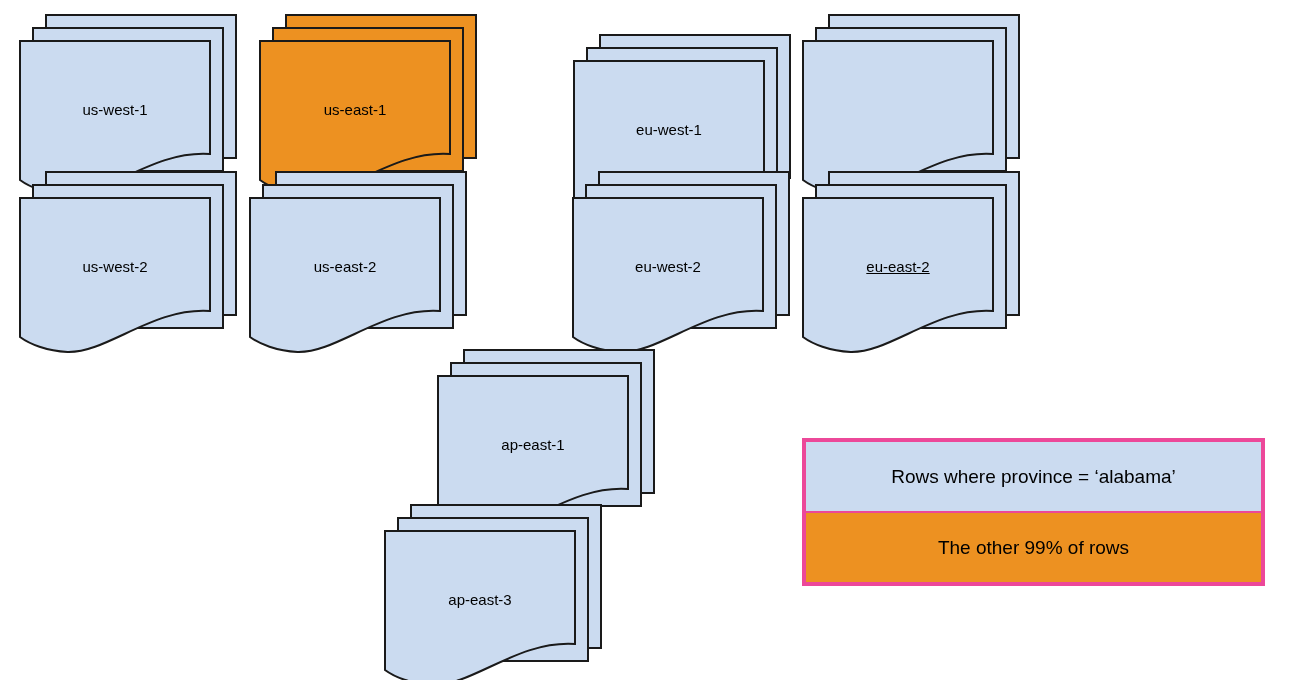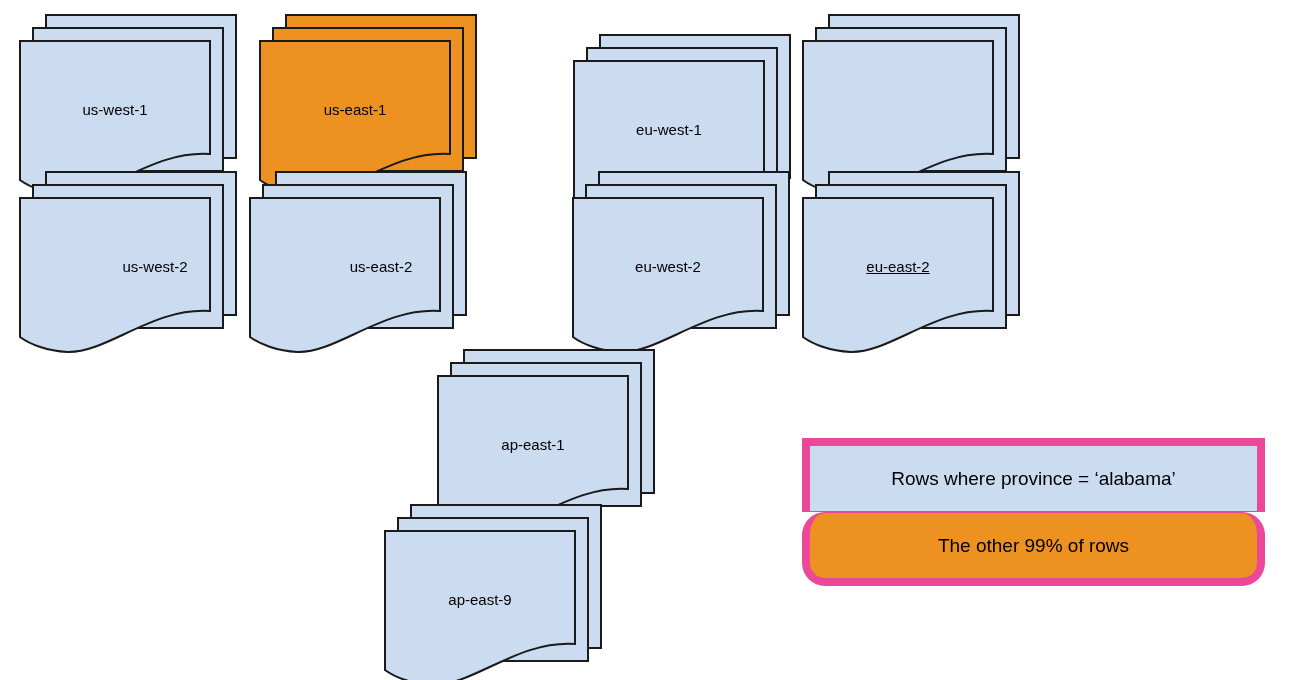--- a/index.html
+++ b/index.html
@@ -37,26 +37,26 @@
   }
   .legend {
     position: absolute;
     box-sizing: border-box;
   }
   .legend-row {
     box-sizing: border-box;
     display: flex;
     align-items: center;
     justify-content: center;
-    border: 8px solid #ec4899;
+    border: 4px solid #ec4899;
     font-size: 19px;
     color: #000000;
   }
   .legend-row.top { border-bottom-width: 1px; }
-  .legend-row.bottom { border-top-width: 1px; border-radius: 23px; }
+  .legend-row.bottom { border-top-width: 1px; }
 </style>
 </head>
 <body>
 
 <div id="canvas">
     <div class="doc-stack" style="left: 20px; top: 15px; width: 222px; height: 189px;">
       <svg width="222" height="189" viewBox="0 0 222 189">
         <path d="M 0 0 L 190 0 L 190 143 L 0 143 Z" transform="translate(26,0)" fill="#cbdbf0" stroke="#1a1a1a" stroke-width="2" stroke-linejoin="miter"></path>
         <path d="M 0 0 L 190 0 L 190 143 L 0 143 Z" transform="translate(13,13)" fill="#cbdbf0" stroke="#1a1a1a" stroke-width="2" stroke-linejoin="miter"></path>
         <path d="M 0 0 L 190 0 L 190 113 C 133 109 87.4 155 47.5 154 C 26.6 153 9.5 146 0 139 Z" transform="translate(0,26)" fill="#cbdbf0" stroke="#1a1a1a" stroke-width="2" stroke-linejoin="miter"></path>
@@ -85,29 +85,29 @@
         <path d="M 0 0 L 190 0 L 190 143 L 0 143 Z" transform="translate(13,13)" fill="#cbdbf0" stroke="#1a1a1a" stroke-width="2" stroke-linejoin="miter"></path>
         <path d="M 0 0 L 190 0 L 190 113 C 133 109 87.4 155 47.5 154 C 26.6 153 9.5 146 0 139 Z" transform="translate(0,26)" fill="#cbdbf0" stroke="#1a1a1a" stroke-width="2" stroke-linejoin="miter"></path>
       </svg>
     </div>
     <div class="doc-stack" style="left: 20px; top: 172px; width: 222px; height: 189px;">
       <svg width="222" height="189" viewBox="0 0 222 189">
         <path d="M 0 0 L 190 0 L 190 143 L 0 143 Z" transform="translate(26,0)" fill="#cbdbf0" stroke="#1a1a1a" stroke-width="2" stroke-linejoin="miter"></path>
         <path d="M 0 0 L 190 0 L 190 143 L 0 143 Z" transform="translate(13,13)" fill="#cbdbf0" stroke="#1a1a1a" stroke-width="2" stroke-linejoin="miter"></path>
         <path d="M 0 0 L 190 0 L 190 113 C 133 109 87.4 155 47.5 154 C 26.6 153 9.5 146 0 139 Z" transform="translate(0,26)" fill="#cbdbf0" stroke="#1a1a1a" stroke-width="2" stroke-linejoin="miter"></path>
       </svg>
-      <div class="doc-label" style="left: 0px; top: 86.06px; width: 190px; padding-left: 40px;">us-west-2</div>
+      <div class="doc-label" style="left: 0px; top: 86.06px; width: 190px;">us-west-2</div>
     </div>
     <div class="doc-stack" style="left: 250px; top: 172px; width: 222px; height: 189px;">
       <svg width="222" height="189" viewBox="0 0 222 189">
         <path d="M 0 0 L 190 0 L 190 143 L 0 143 Z" transform="translate(26,0)" fill="#cbdbf0" stroke="#1a1a1a" stroke-width="2" stroke-linejoin="miter"></path>
         <path d="M 0 0 L 190 0 L 190 143 L 0 143 Z" transform="translate(13,13)" fill="#cbdbf0" stroke="#1a1a1a" stroke-width="2" stroke-linejoin="miter"></path>
         <path d="M 0 0 L 190 0 L 190 113 C 133 109 87.4 155 47.5 154 C 26.6 153 9.5 146 0 139 Z" transform="translate(0,26)" fill="#cbdbf0" stroke="#1a1a1a" stroke-width="2" stroke-linejoin="miter"></path>
       </svg>
-      <div class="doc-label" style="left: 0px; top: 86.06px; width: 190px; margin-left: 36px;">us-east-2</div>
+      <div class="doc-label" style="left: 0px; top: 86.06px; width: 190px;">us-east-2</div>
     </div>
     <div class="doc-stack" style="left: 573px; top: 172px; width: 222px; height: 189px;">
       <svg width="222" height="189" viewBox="0 0 222 189">
         <path d="M 0 0 L 190 0 L 190 143 L 0 143 Z" transform="translate(26,0)" fill="#cbdbf0" stroke="#1a1a1a" stroke-width="2" stroke-linejoin="miter"></path>
         <path d="M 0 0 L 190 0 L 190 143 L 0 143 Z" transform="translate(13,13)" fill="#cbdbf0" stroke="#1a1a1a" stroke-width="2" stroke-linejoin="miter"></path>
         <path d="M 0 0 L 190 0 L 190 113 C 133 109 87.4 155 47.5 154 C 26.6 153 9.5 146 0 139 Z" transform="translate(0,26)" fill="#cbdbf0" stroke="#1a1a1a" stroke-width="2" stroke-linejoin="miter"></path>
       </svg>
       <div class="doc-label" style="left: 0px; top: 86.06px; width: 190px;">eu-west-2</div>
     </div>
     <div class="doc-stack" style="left: 803px; top: 172px; width: 222px; height: 189px;">
@@ -125,21 +125,21 @@
         <path d="M 0 0 L 190 0 L 190 113 C 133 109 87.4 155 47.5 154 C 26.6 153 9.5 146 0 139 Z" transform="translate(0,26)" fill="#cbdbf0" stroke="#1a1a1a" stroke-width="2" stroke-linejoin="miter"></path>
       </svg>
       <div class="doc-label" style="left: 0px; top: 86.06px; width: 190px;">ap-east-1</div>
     </div>
     <div class="doc-stack" style="left: 385px; top: 505px; width: 222px; height: 189px;">
       <svg width="222" height="189" viewBox="0 0 222 189">
         <path d="M 0 0 L 190 0 L 190 143 L 0 143 Z" transform="translate(26,0)" fill="#cbdbf0" stroke="#1a1a1a" stroke-width="2" stroke-linejoin="miter"></path>
         <path d="M 0 0 L 190 0 L 190 143 L 0 143 Z" transform="translate(13,13)" fill="#cbdbf0" stroke="#1a1a1a" stroke-width="2" stroke-linejoin="miter"></path>
         <path d="M 0 0 L 190 0 L 190 113 C 133 109 87.4 155 47.5 154 C 26.6 153 9.5 146 0 139 Z" transform="translate(0,26)" fill="#cbdbf0" stroke="#1a1a1a" stroke-width="2" stroke-linejoin="miter"></path>
       </svg>
-      <div class="doc-label" style="left: 0px; top: 86.06px; width: 190px;">ap-east-9</div>
+      <div class="doc-label" style="left: 0px; top: 86.06px; width: 190px;">ap-east-3</div>
     </div>
     <div class="legend" style="left: 802px; top: 438px; width: 463px; height: 148px;">
       <div class="legend-row top" style="background: rgb(203, 219, 240); height: 74px;">
         <span>Rows where province = ‘alabama’</span>
       </div>
       <div class="legend-row bottom" style="background: rgb(237, 145, 33); height: 74px;">
         <span>The other 99% of rows</span>
       </div>
     </div>
   </div>

